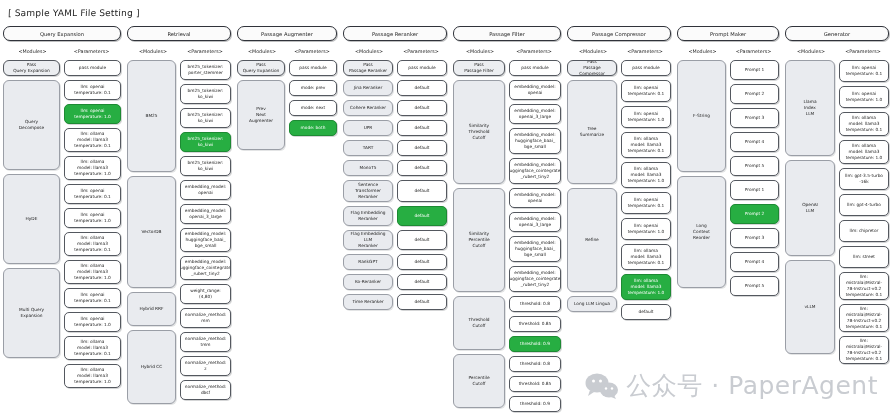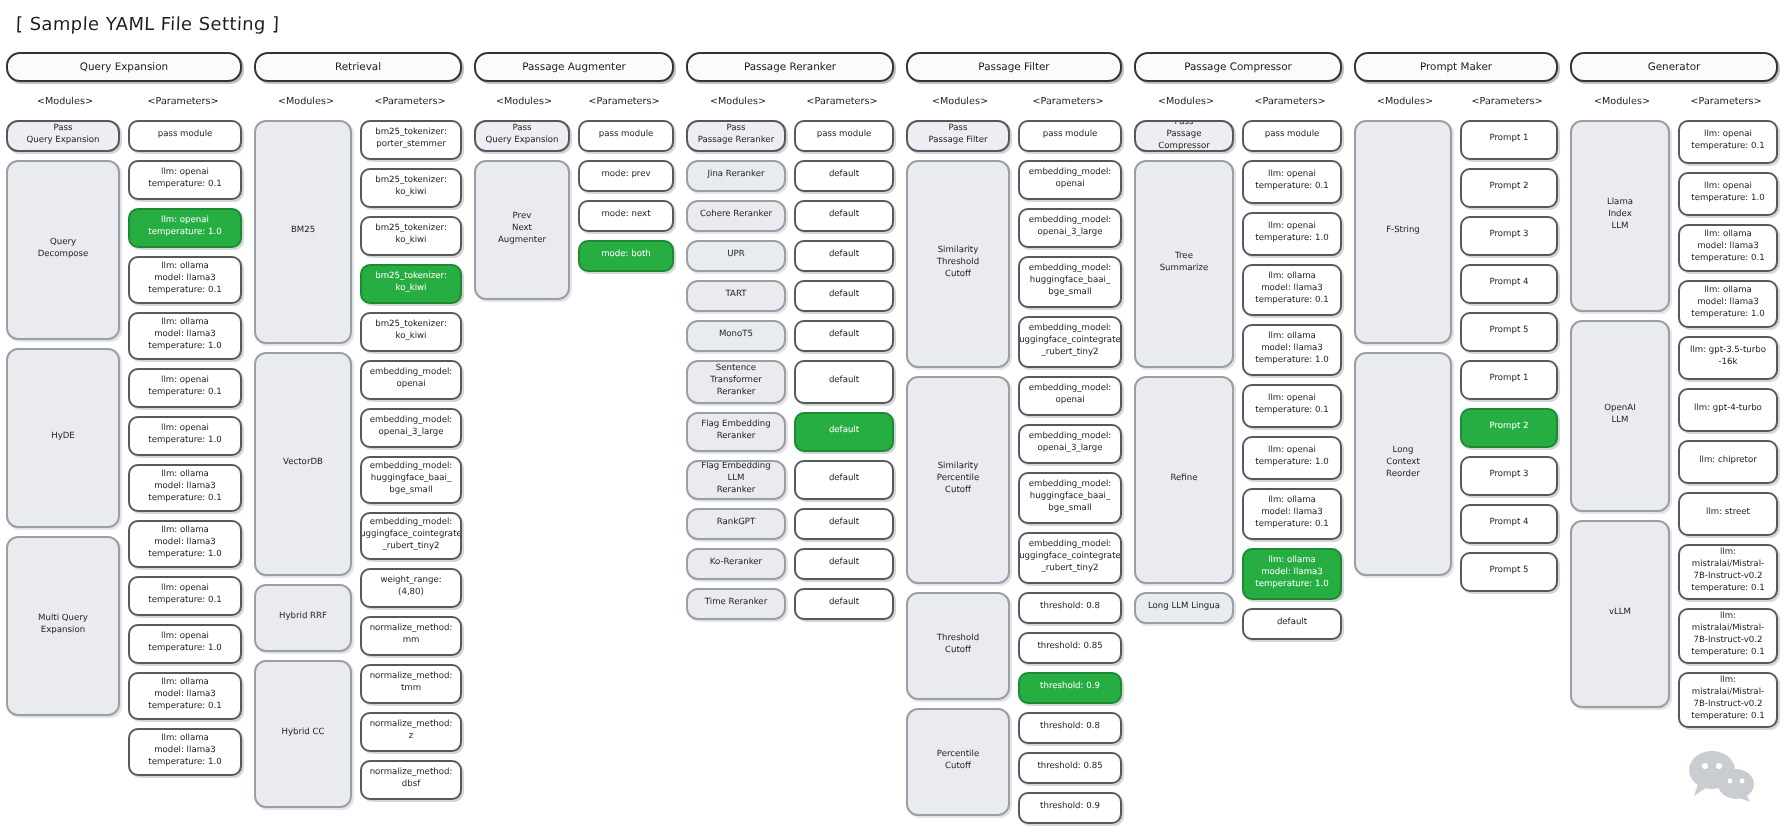--- a/index.html
+++ b/index.html
@@ -447,13 +447,14 @@
   <svg class="wm-icon" width="34" height="28" viewBox="0 0 34 28">
     <ellipse cx="12" cy="11" rx="11.5" ry="9.5" fill="#c9ccd1"></ellipse>
     <path d="M5 18 L3 24 L9 20 Z" fill="#c9ccd1"></path>
     <ellipse cx="24" cy="18" rx="9" ry="7.5" fill="#c9ccd1"></ellipse>
     <path d="M29 23 L31 27 L26 25 Z" fill="#c9ccd1"></path>
     <circle cx="8.5" cy="9" r="1.5" fill="#ffffff"></circle>
     <circle cx="15.5" cy="9" r="1.5" fill="#ffffff"></circle>
     <circle cx="21" cy="16.5" r="1.2" fill="#ffffff"></circle>
     <circle cx="27" cy="16.5" r="1.2" fill="#ffffff"></circle>
   </svg>
+  <span class="wm-text">公众号 · PaperAgent</span>
 </div>
 
 </body></html>

